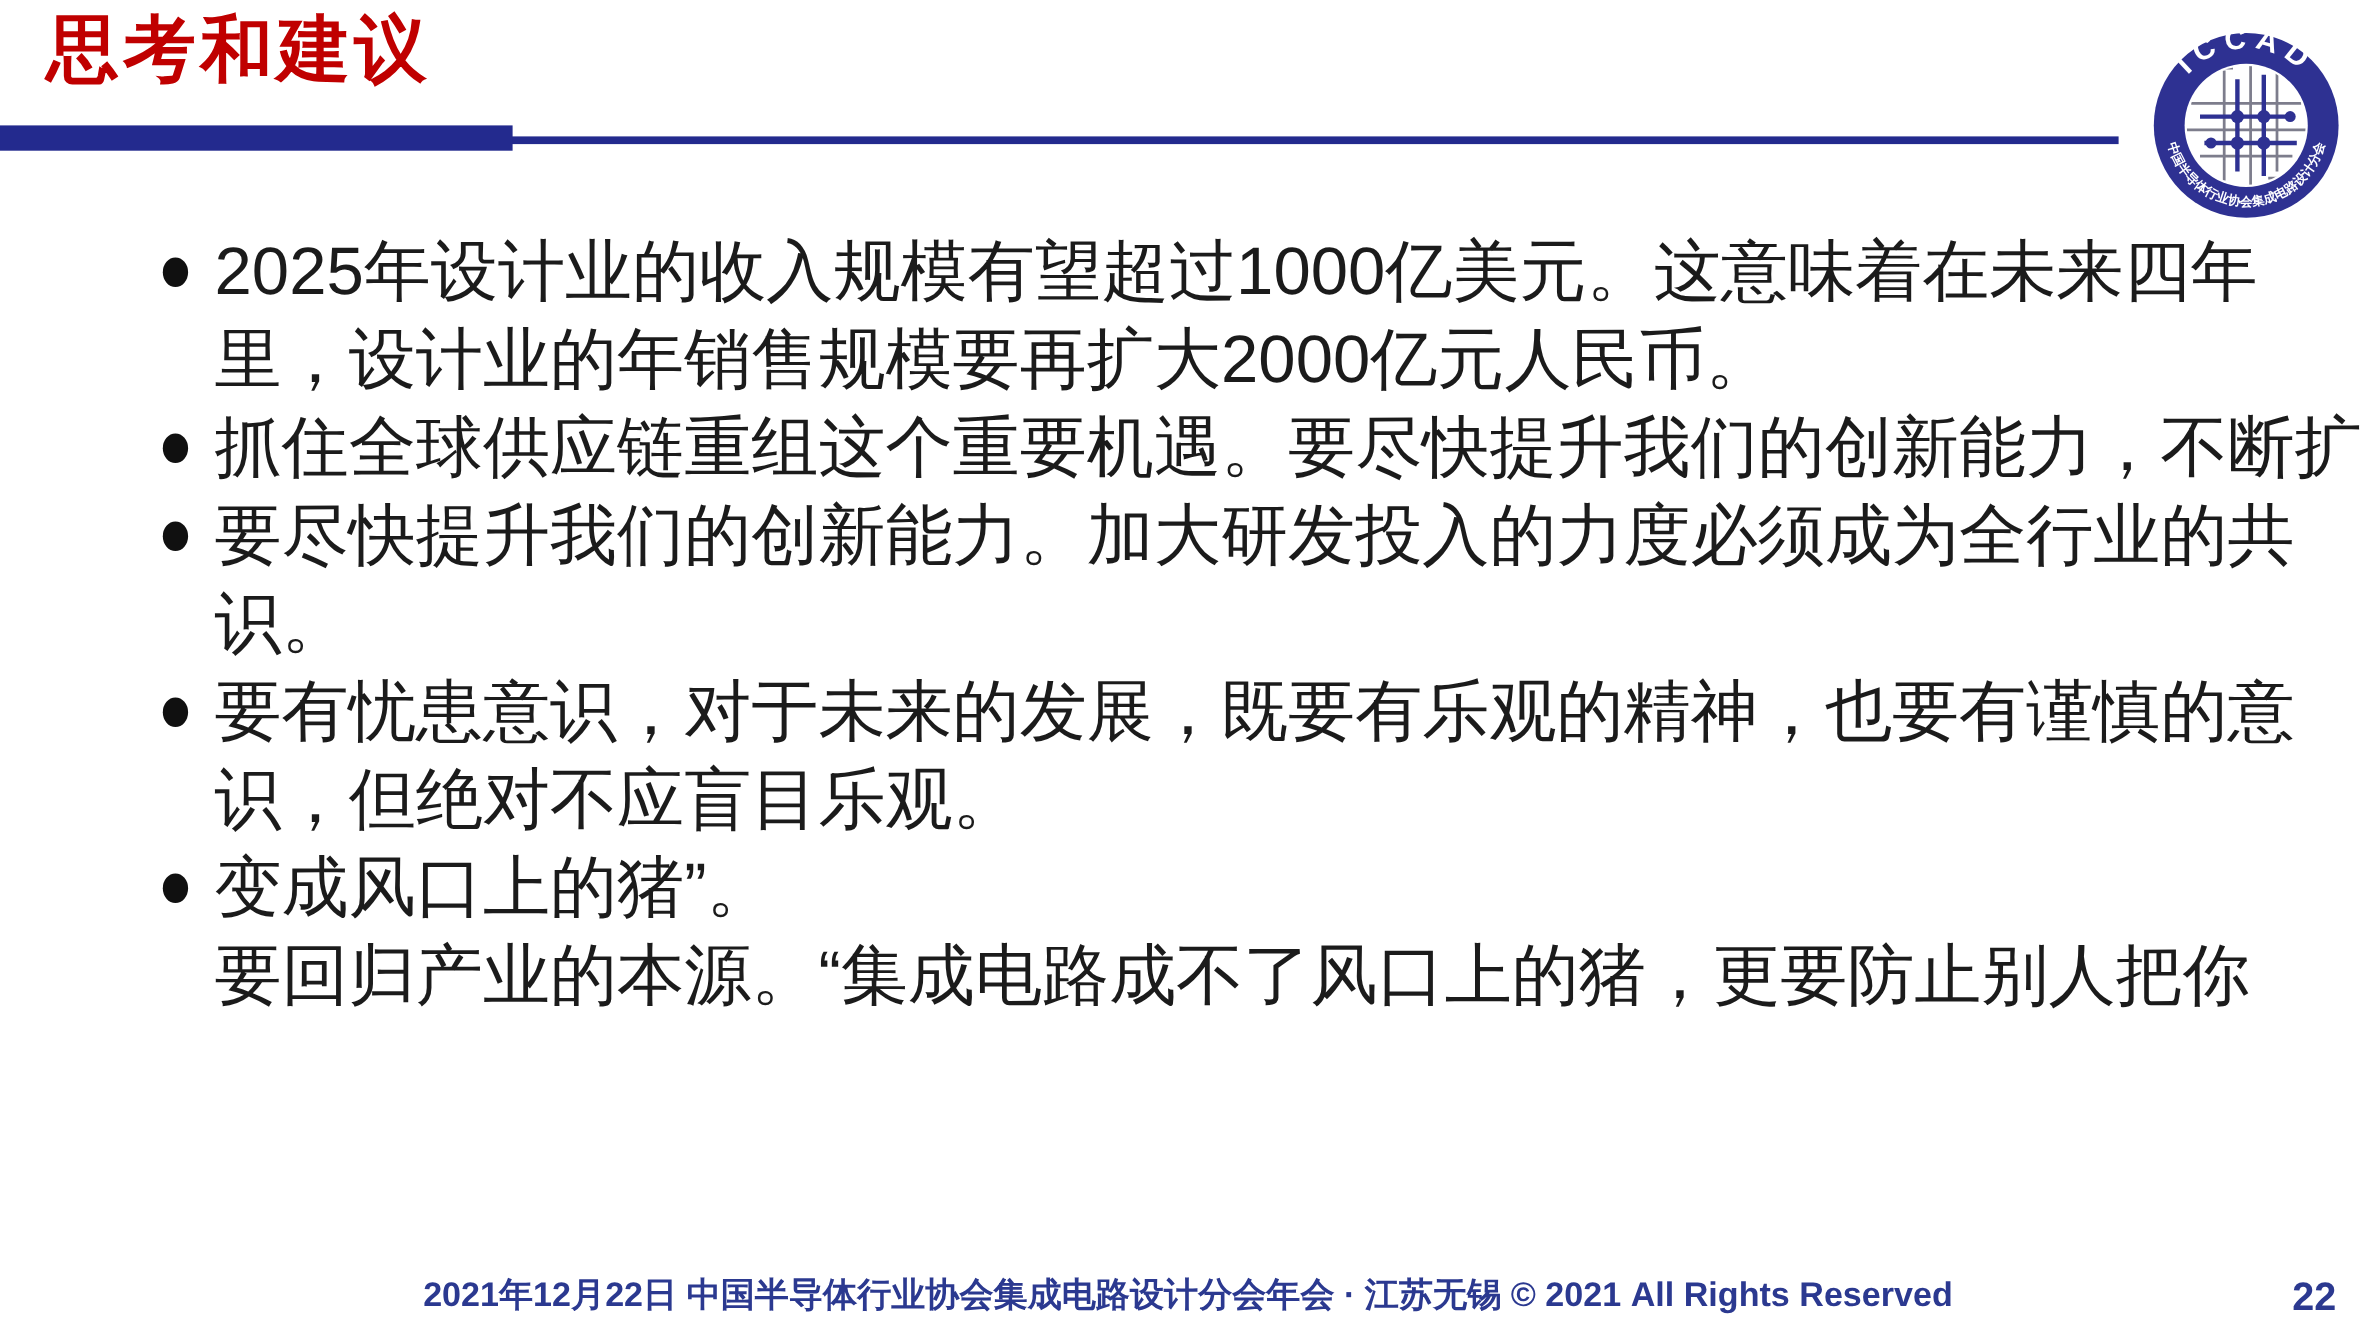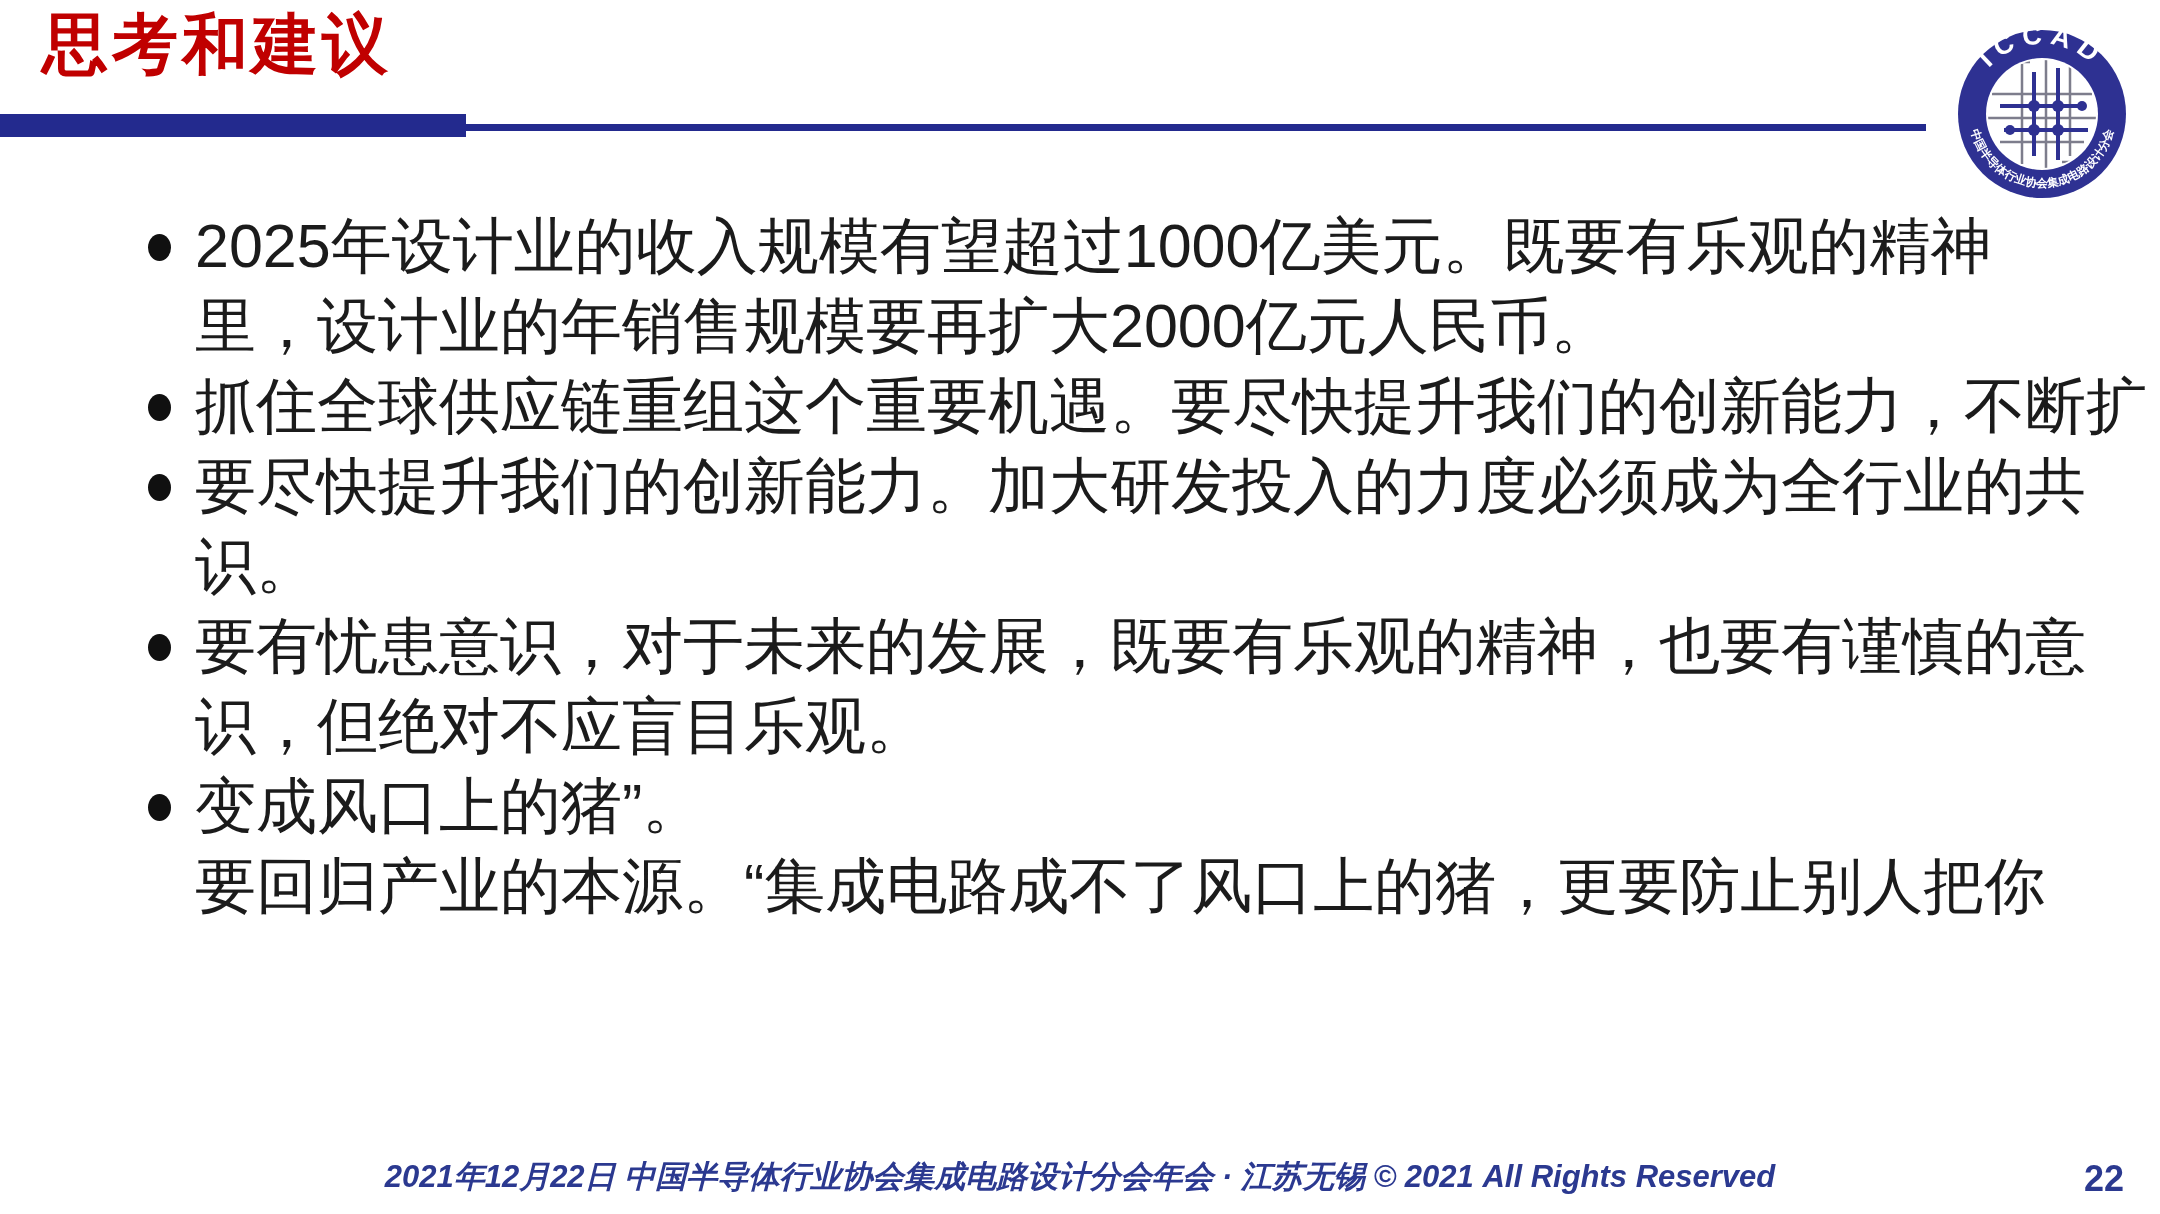--- a/index.html
+++ b/index.html
@@ -53,21 +53,20 @@
     font-size:61px;line-height:80px;
     color:var(--body-text);
     white-space:nowrap;
   }
   .footer{
     position:absolute;left:0;right:0;bottom:16px;
     text-align:center;
     font-size:31px;font-weight:600;
     color:var(--footer-navy);
     white-space:nowrap;
-    font-style:italic;
   }
   .page-number{
     position:absolute;right:36px;bottom:14px;
     font-size:36px;font-weight:600;
     color:var(--footer-navy);
     margin-top:16px;
   }
   .logo svg text{font-family:"Liberation Sans","DejaVu Sans",sans-serif;}
 </style>
 </head>
@@ -123,21 +122,21 @@
       <text fill="#ffffff" font-size="11.5" font-weight="bold">
         <textPath href="#arcBottom" startOffset="50%" text-anchor="middle">中国半导体行业协会集成电路设计分会</textPath>
       </text>
     </svg>
   </div>
 
   <div class="bullets" id="bullets">
     <div class="bullet-row">
       <span class="dot"></span>
       <div class="bullet-text">
-          <div>2025年设计业的收入规模有望超过1000亿美元。既要有乐观的精神</div>
+          <div>2025年设计业的收入规模有望超过1000亿美元。这意味着在未来四年</div>
           <div>里，设计业的年销售规模要再扩大2000亿元人民币。</div>
         </div>
     </div>
 
     <div class="bullet-row">
       <span class="dot"></span>
       <div class="bullet-text">
           <div>抓住全球供应链重组这个重要机遇。要尽快提升我们的创新能力，不断扩</div>
         </div>
     </div>

